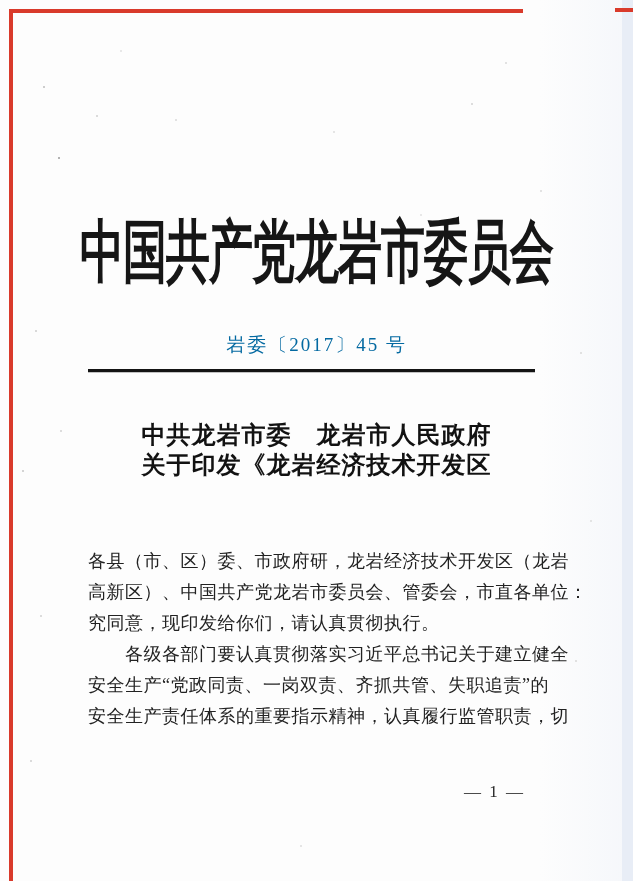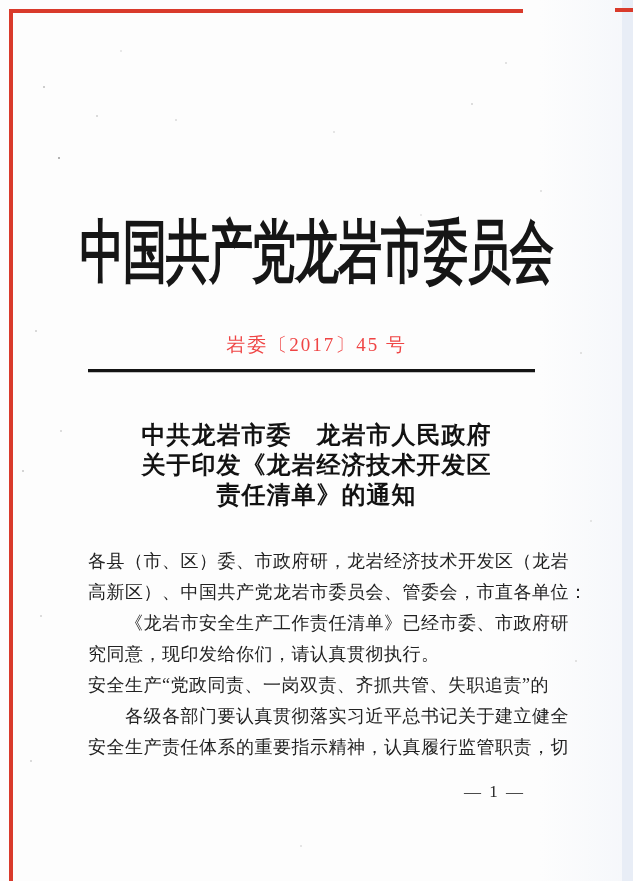--- a/index.html
+++ b/index.html
@@ -61,21 +61,21 @@
     white-space: nowrap;
   }
   
   .doc-number {
     position: absolute;
     top: 332px; left: 0;
     width: 633px;
     text-align: center;
     font-size: 19px;
     letter-spacing: 2px;
-    color: #ef4444;
+    color: #0369a1;
     white-space: nowrap;
   }
   
   .divider {
     position: absolute;
     top: 369px; left: 88px;
     width: 447px; height: 3px;
     background: #141414;
     box-shadow: 0 1px 0 rgba(20,20,20,0.25);
   }
@@ -147,28 +147,26 @@
 
   <div class="masthead">中国共产党龙岩市委员会</div>
 
   <div class="doc-number">岩委〔2017〕45 号</div>
 
   <div class="divider"></div>
 
   <div class="title-block">
     <div class="title-line">中共龙岩市委　龙岩市人民政府</div>
     <div class="title-line">关于印发《龙岩经济技术开发区</div>
-    <div class="title-line">责任清单》的通知</div>
   </div>
 
   <div class="body-block">
     <div class="body-line">各县（市、区）委、市政府研，龙岩经济技术开发区（龙岩</div>
     <div class="body-line">高新区）、中国共产党龙岩市委员会、管委会，市直各单位：</div>
-    <div class="body-line">　　《龙岩市安全生产工作责任清单》已经市委、市政府研</div>
     <div class="body-line">究同意，现印发给你们，请认真贯彻执行。</div>
+    <div class="body-line">　　各级各部门要认真贯彻落实习近平总书记关于建立健全</div>
     <div class="body-line">安全生产“党政同责、一岗双责、齐抓共管、失职追责”的</div>
-    <div class="body-line">　　各级各部门要认真贯彻落实习近平总书记关于建立健全</div>
     <div class="body-line">安全生产责任体系的重要指示精神，认真履行监管职责，切</div>
   </div>
 
   <div class="page-number">— 1 —</div>
 
 </div>
 
 </body></html>

